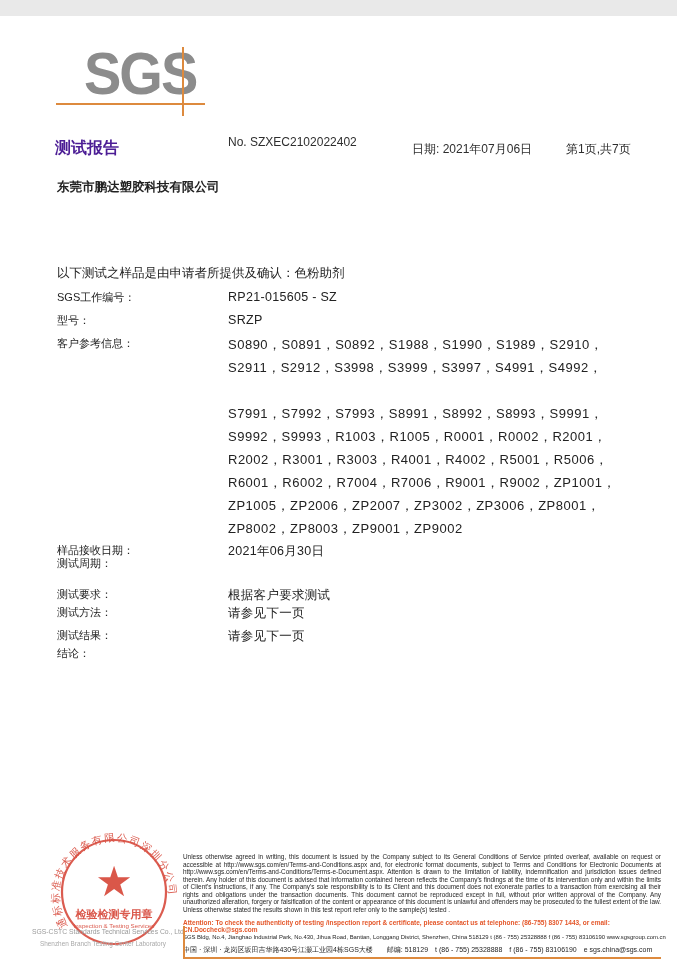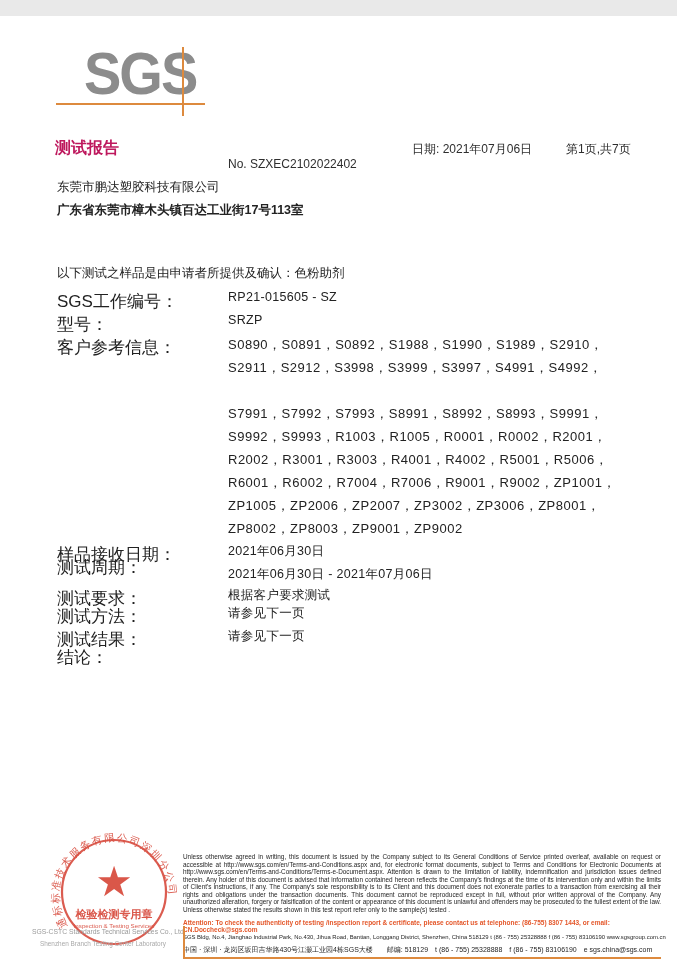--- a/index.html
+++ b/index.html
@@ -22,31 +22,31 @@
     font-size:56px;font-weight:bold;
     color:#8c8c8c;letter-spacing:-2px;
     line-height:1;
     transform:scaleY(1.05);
   }
   .logo-hline{position:absolute;left:56px;top:87px;width:149px;height:2px;background:#dd8a3e;}
   .logo-vline{position:absolute;left:182px;top:31px;width:2px;height:69px;background:#dd8a3e;}
   
   .title{
     position:absolute;left:55px;top:122px;
-    font-size:16px;font-weight:bold;color:#be185d;
+    font-size:16px;font-weight:bold;color:#4c1d95;
   }
-  .hdr-no{position:absolute;left:228px;top:141px;font-size:12px;}
+  .hdr-no{position:absolute;left:228px;top:119px;font-size:12px;}
   .hdr-date{position:absolute;left:412px;top:125px;font-size:12px;}
   .hdr-page{position:absolute;left:566px;top:125px;font-size:12px;}
   
-  .company{position:absolute;left:57px;top:163px;font-size:12.5px;font-weight:normal;color:#222;}
+  .company{position:absolute;left:57px;top:163px;font-size:12.5px;font-weight:bold;color:#222;}
   .address{position:absolute;left:57px;top:186px;font-size:12.5px;font-weight:bold;color:#222;}
   .statement{position:absolute;left:57px;top:249px;font-size:12.5px;color:#222;}
   
-  .lbl{position:absolute;left:57px;font-size:17px;color:#222;}
+  .lbl{position:absolute;left:57px;font-size:11px;color:#222;}
   .val{position:absolute;left:228px;font-size:12.5px;color:#222;letter-spacing:0.3px;}
   .refline{position:absolute;left:228px;font-size:13px;color:#222;letter-spacing:0.5px;}
   .conclusion{
     position:absolute;left:228px;top:630px;width:424px;
     font-size:12.3px;line-height:15.7px;color:#222;
     text-align:left;
   }
   
   .fineprint{
     position:absolute;left:183px;top:837px;width:478px;
@@ -91,21 +91,20 @@
   <div class="logo-text">SGS</div>
   <div class="logo-hline"></div>
   <div class="logo-vline"></div>
 
   <div class="title">测试报告</div>
   <div class="hdr-no">No. SZXEC2102022402</div>
   <div class="hdr-date">日期: 2021年07月06日</div>
   <div class="hdr-page">第1页,共7页</div>
 
   <div class="company">东莞市鹏达塑胶科技有限公司</div>
-  <div class="address">广东省东莞市樟木头镇百达工业街17号113室</div>
 
   <div class="statement">以下测试之样品是由申请者所提供及确认：色粉助剂</div>
 
   <div class="lbl" style="top:274px">SGS工作编号：</div>
   <div class="val" style="top:274px">RP21-015605 - SZ</div>
 
   <div class="lbl" style="top:297px">型号：</div>
   <div class="val" style="top:297px">SRZP</div>
 
   <div class="lbl" style="top:320px">客户参考信息：</div>
@@ -115,21 +114,20 @@
   <div class="refline" style="top:412px">S9992，S9993，R1003，R1005，R0001，R0002，R2001，</div>
   <div class="refline" style="top:435px">R2002，R3001，R3003，R4001，R4002，R5001，R5006，</div>
   <div class="refline" style="top:458px">R6001，R6002，R7004，R7006，R9001，R9002，ZP1001，</div>
   <div class="refline" style="top:481px">ZP1005，ZP2006，ZP2007，ZP3002，ZP3006，ZP8001，</div>
   <div class="refline" style="top:504px">ZP8002，ZP8003，ZP9001，ZP9002</div>
 
   <div class="lbl" style="top:527px">样品接收日期：</div>
   <div class="val" style="top:527px">2021年06月30日</div>
 
   <div class="lbl" style="top:540px">测试周期：</div>
-  <div class="val" style="top:550px">2021年06月30日 - 2021年07月06日</div>
 
   <div class="lbl" style="top:571px">测试要求：</div>
   <div class="val" style="top:571px">根据客户要求测试</div>
 
   <div class="lbl" style="top:589px">测试方法：</div>
   <div class="val" style="top:589px">请参见下一页</div>
 
   <div class="lbl" style="top:612px">测试结果：</div>
   <div class="val" style="top:612px">请参见下一页</div>
 

